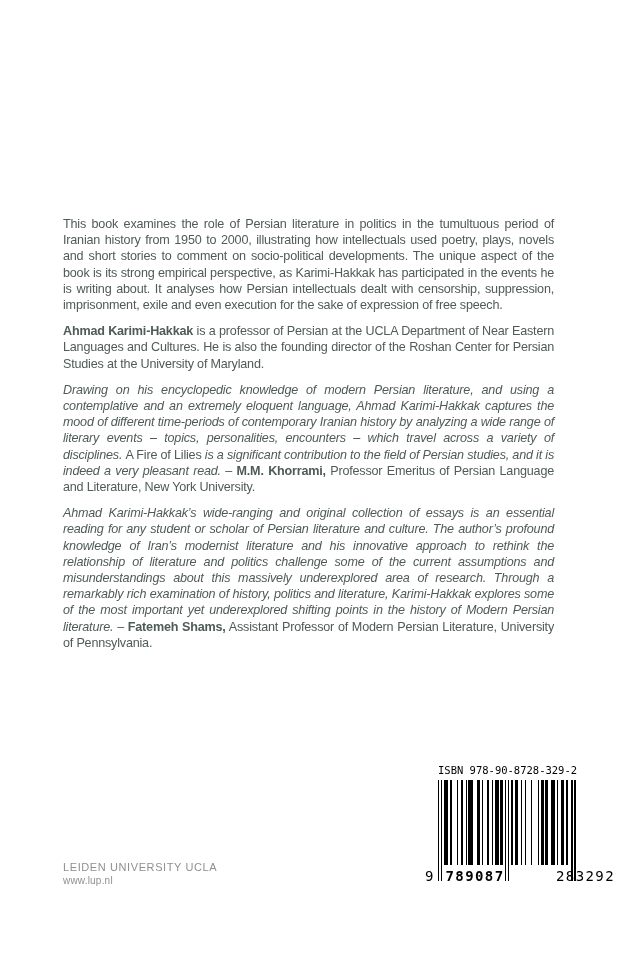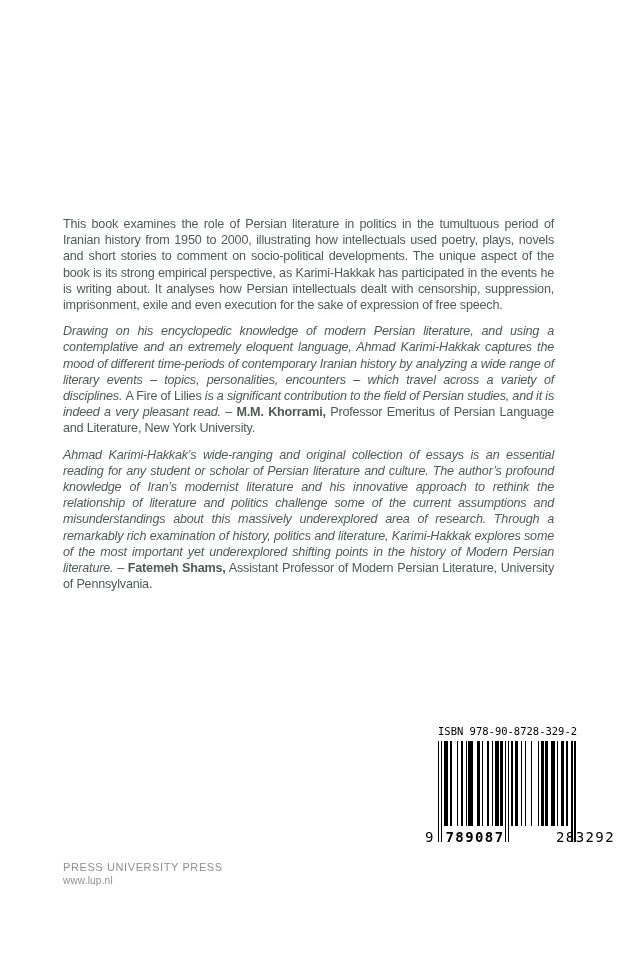--- a/index.html
+++ b/index.html
@@ -27,21 +27,21 @@
     color:var(--body-text,#4f5b55);
     font-size:12.6px;line-height:16.2px;
     letter-spacing:-.2px;
     text-align:justify;
   }
   .blurb p{margin:0 16px 10px 0;}
   .run-regular{font-style:normal;font-weight:normal;}
   .run-bold{font-weight:bold;}
   .run-italic{font-style:italic;}
   
-  .barcode{position:absolute;left:438px;top:725px;width:138px;}
+  .barcode{position:absolute;left:438px;top:764px;width:138px;}
   .isbn-label{
     font-family:"DejaVu Sans Mono",monospace;
     font-size:10.5px;color:var(--bar-color,#000);
     white-space:nowrap;text-align:center;
     letter-spacing:0;line-height:12px;
   }
   .bars{position:relative;margin-top:4px;width:138px;height:101px;}
   .bar{position:absolute;top:0;height:85px;background:var(--bar-color,#000);}
   .bar.guard{height:101px;}
   .bc-digit{
@@ -59,20 +59,21 @@
   .footer .website{font-size:10px;letter-spacing:.2px;line-height:13px;}
 </style>
 </head>
 <body>
 
 <div class="page">
 
 
   <div class="blurb">
       <p><span class="run-regular">This book examines the role of Persian literature in politics in the tumultuous period of Iranian history from 1950 to 2000, illustrating how intellectuals used poetry, plays, novels and short stories to comment on socio-political developments. The unique aspect of the book is its strong empirical perspective, as Karimi-Hakkak has participated in the events he is writing about. It analyses how Persian intellectuals dealt with censorship, suppression, imprisonment, exile and even execution for the sake of expression of free speech.</span></p>
+      <p><span class="run-bold">Ahmad Karimi-Hakkak</span><span class="run-regular"> is a professor of Persian at the UCLA Department of Near Eastern Languages and Cultures. He is also the founding director of the Roshan Center for Persian Studies at the University of Maryland.</span></p>
       <p><span class="run-italic">Drawing on his encyclopedic knowledge of modern Persian literature, and using a contemplative and an extremely eloquent language, Ahmad Karimi-Hakkak captures the mood of different time-periods of contemporary Iranian history by analyzing a wide range of literary events – topics, personalities, encounters – which travel across a variety of disciplines.  </span><span class="run-regular">A Fire of Lilies</span><span class="run-italic"> is a significant contribution to the field of Persian studies, and it is indeed a very pleasant read.</span><span class="run-regular"> – </span><span class="run-bold">M.M. Khorrami,</span><span class="run-regular"> Professor Emeritus of Persian Language and Literature, New York University.</span></p>
       <p><span class="run-italic">Ahmad Karimi-Hakkak’s wide-ranging  and original collection of essays is an essential reading for any student or scholar of Persian literature and culture. The author’s profound knowledge of Iran’s modernist literature and his innovative approach to rethink the relationship of literature and politics challenge some of the current assumptions and misunderstandings about this massively underexplored area of research. Through a remarkably rich examination of history, politics and literature, Karimi-Hakkak explores some of the most important yet underexplored shifting points in the history of Modern Persian literature.</span><span class="run-regular"> – </span><span class="run-bold">Fatemeh Shams,</span><span class="run-regular"> Assistant Professor of Modern Persian Literature, University of Pennsylvania.</span></p>
     </div>
 
   <div class="barcode">
     <div class="isbn-label">ISBN 978-90-8728-329-2</div>
     <div class="bars">
       <div class="bc-digit bc-left">9</div>
       <div class="bc-digit bc-g1">789087</div>
       <div class="bc-digit bc-g2">283292</div>
@@ -120,17 +121,17 @@
         <div class="bar" style="left: 123.25px; width: 1.45px;"></div>
         <div class="bar" style="left: 124.7px; width: 1.45px;"></div>
         <div class="bar" style="left: 127.6px; width: 1.45px;"></div>
         <div class="bar" style="left: 129.05px; width: 1.45px;"></div>
         <div class="bar guard" style="left: 133.4px; width: 1.45px;"></div>
         <div class="bar guard" style="left: 136.3px; width: 1.45px;"></div>
       </div>
   </div>
 
   <div class="footer">
-    <div class="publisher">PRESS UNIVERSITY PRESS</div>
+    <div class="publisher">LEIDEN UNIVERSITY UCLA</div>
     <div class="website">www.lup.nl</div>
   </div>
 
 </div>
 
 </body></html>

